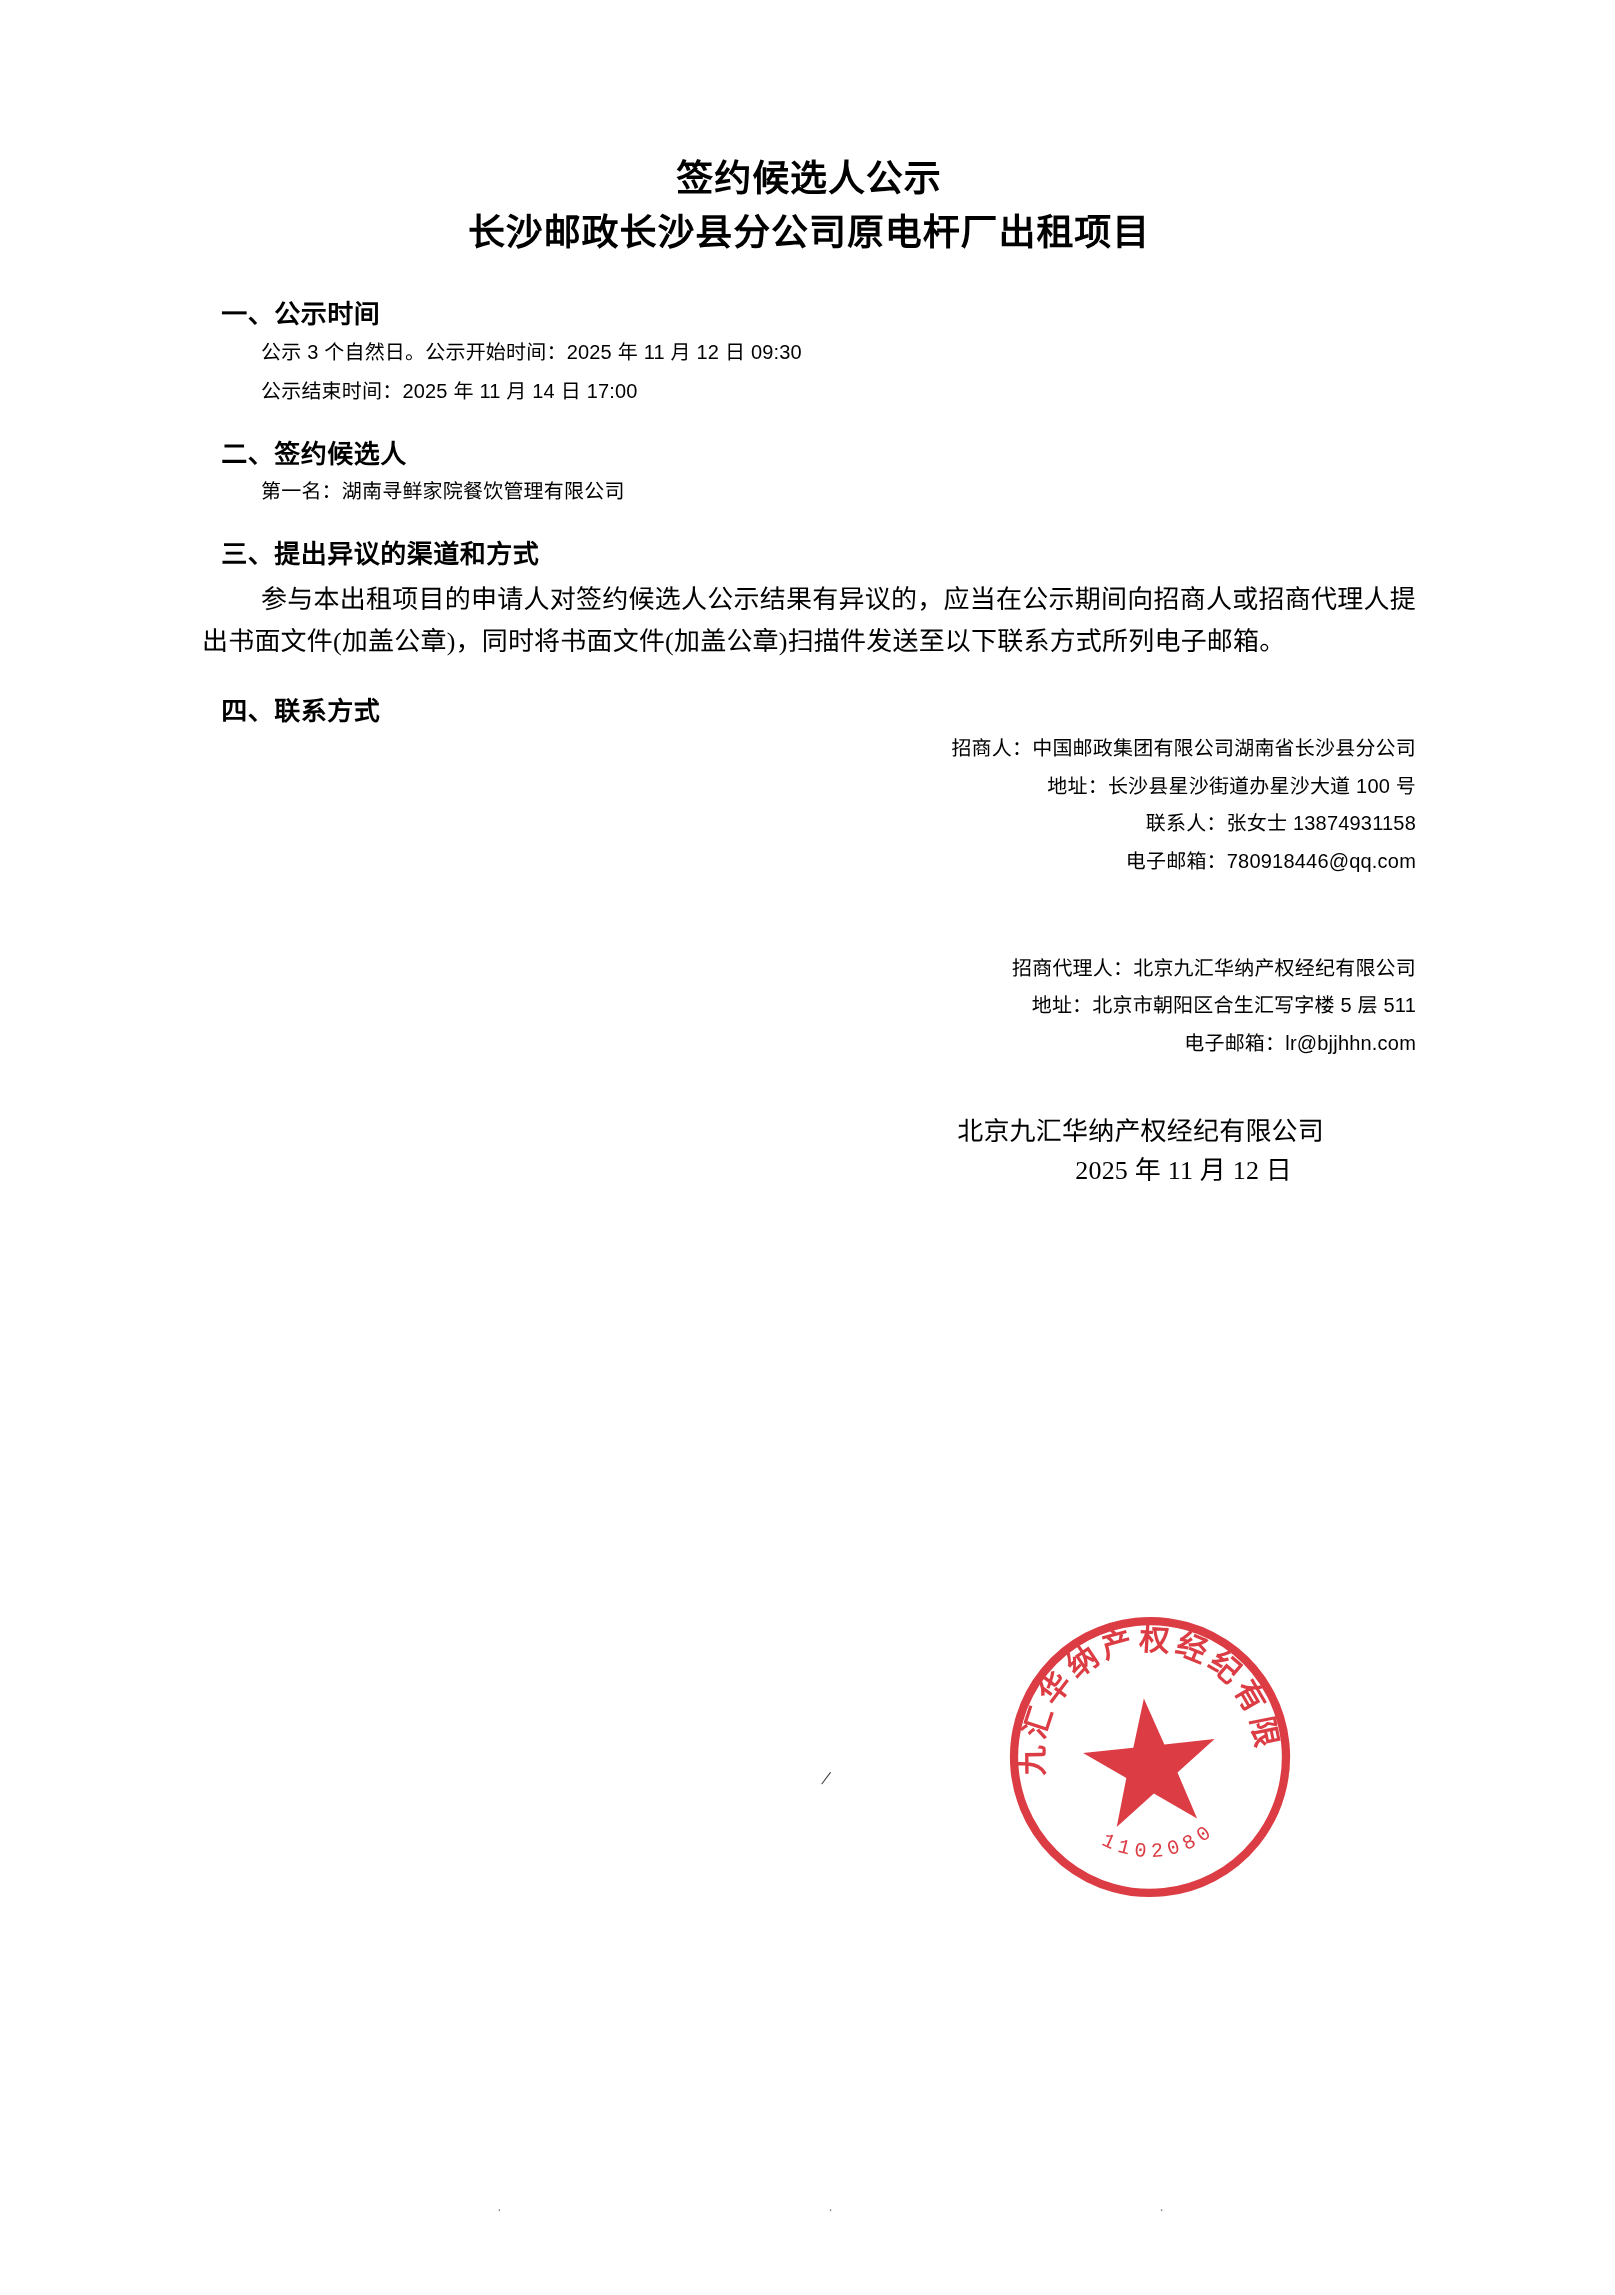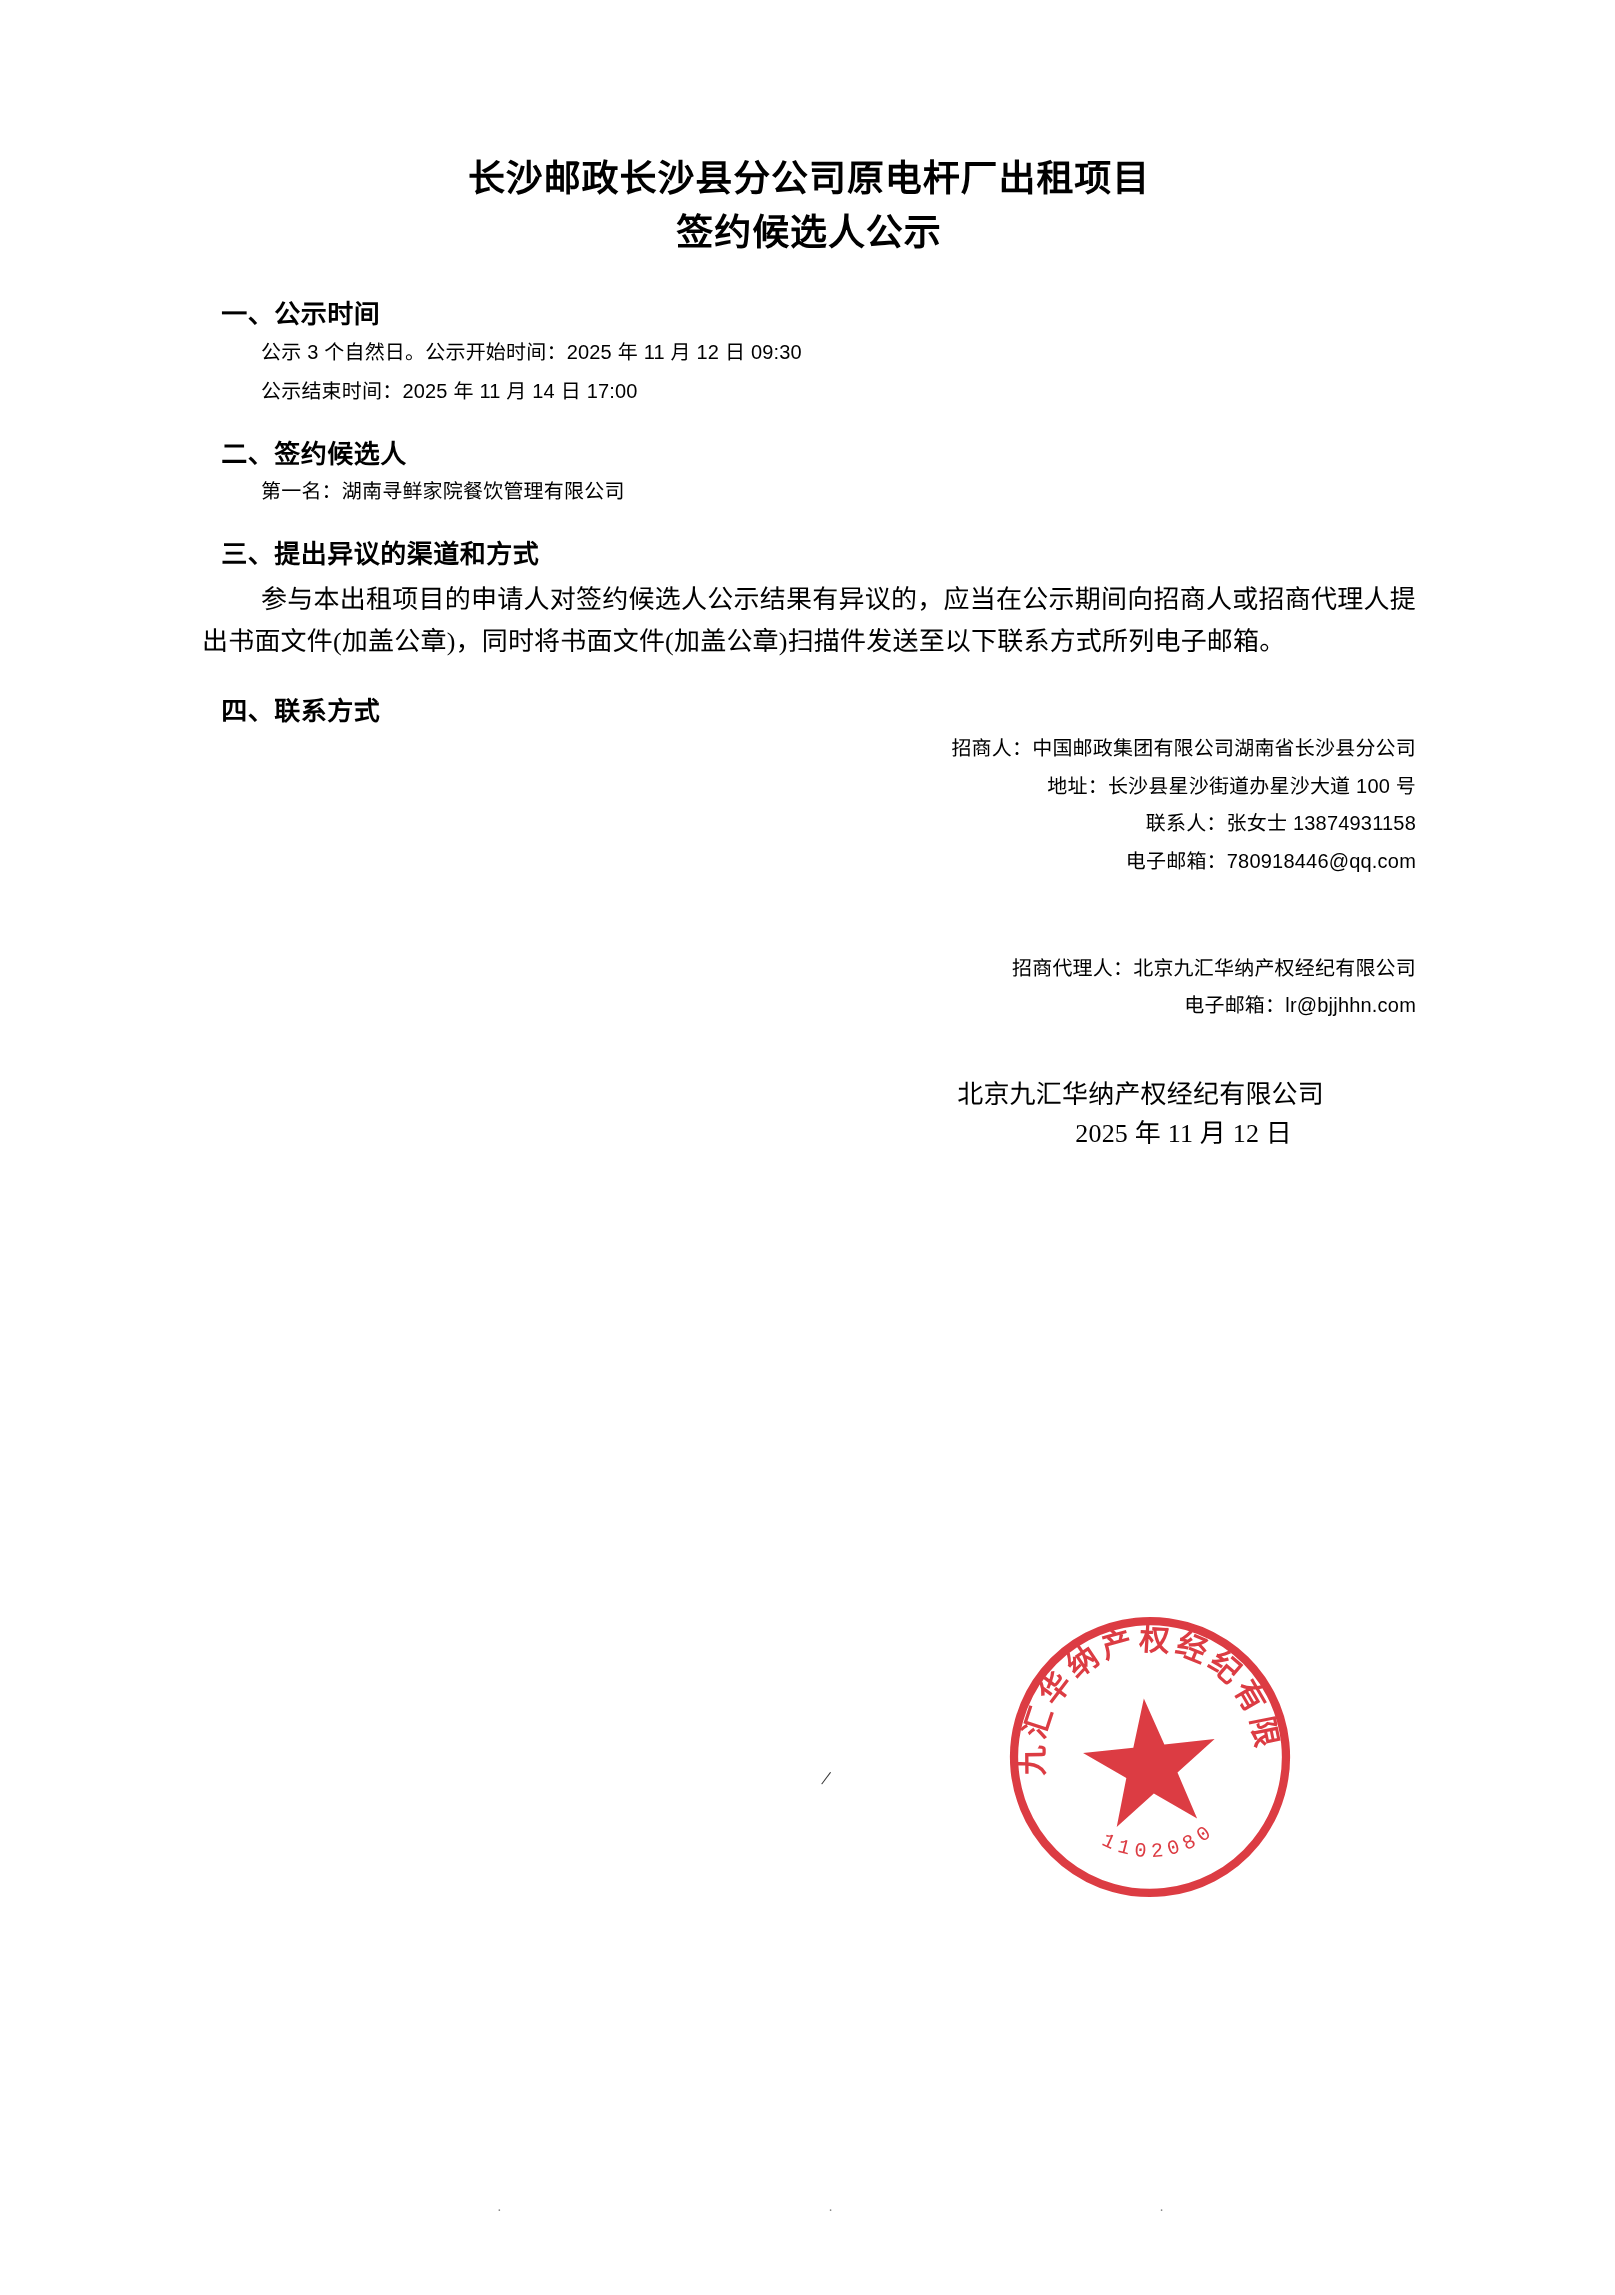--- a/index.html
+++ b/index.html
@@ -127,22 +127,22 @@
   }
 </style>
 </head>
 <body>
 
 <div class="page">
 
   <div class="content">
 
     <h1 class="doc-title">
+      <span class="line">签约候选人公示</span>
       <span class="line">长沙邮政长沙县分公司原电杆厂出租项目</span>
-      <span class="line">签约候选人公示</span>
     </h1>
 
     <div class="section-head">一、公示时间</div>
     <div class="body-line">公示 3 个自然日。公示开始时间：2025 年 11 月 12 日 09:30</div>
     <div class="body-line">公示结束时间：2025 年 11 月 14 日 17:00</div>
 
     <div class="gap-m"></div>
 
     <div class="section-head">二、签约候选人</div>
     <div class="body-line">第一名：湖南寻鲜家院餐饮管理有限公司</div>
@@ -156,20 +156,21 @@
 
     <div class="section-head">四、联系方式</div>
     <div class="body-line tight">招商人：中国邮政集团有限公司湖南省长沙县分公司</div>
     <div class="body-line tight">地址：长沙县星沙街道办星沙大道 100 号</div>
     <div class="body-line tight">联系人：张女士    13874931158</div>
     <div class="body-line tight">电子邮箱：780918446@qq.com</div>
 
     <div class="gap-xl"></div>
 
     <div class="body-line tight">招商代理人：北京九汇华纳产权经纪有限公司</div>
+    <div class="body-line tight">地址：北京市朝阳区合生汇写字楼 5 层 511</div>
     <div class="body-line tight">电子邮箱：lr@bjjhhn.com</div>
 
     <div class="signature-block">
       <p class="signature-line">北京九汇华纳产权经纪有限公司</p>
       <p class="signature-line sign-date">2025 年 11 月 12 日</p>
     </div>
 
   </div>
 
   <div class="slash-mark">/</div>

